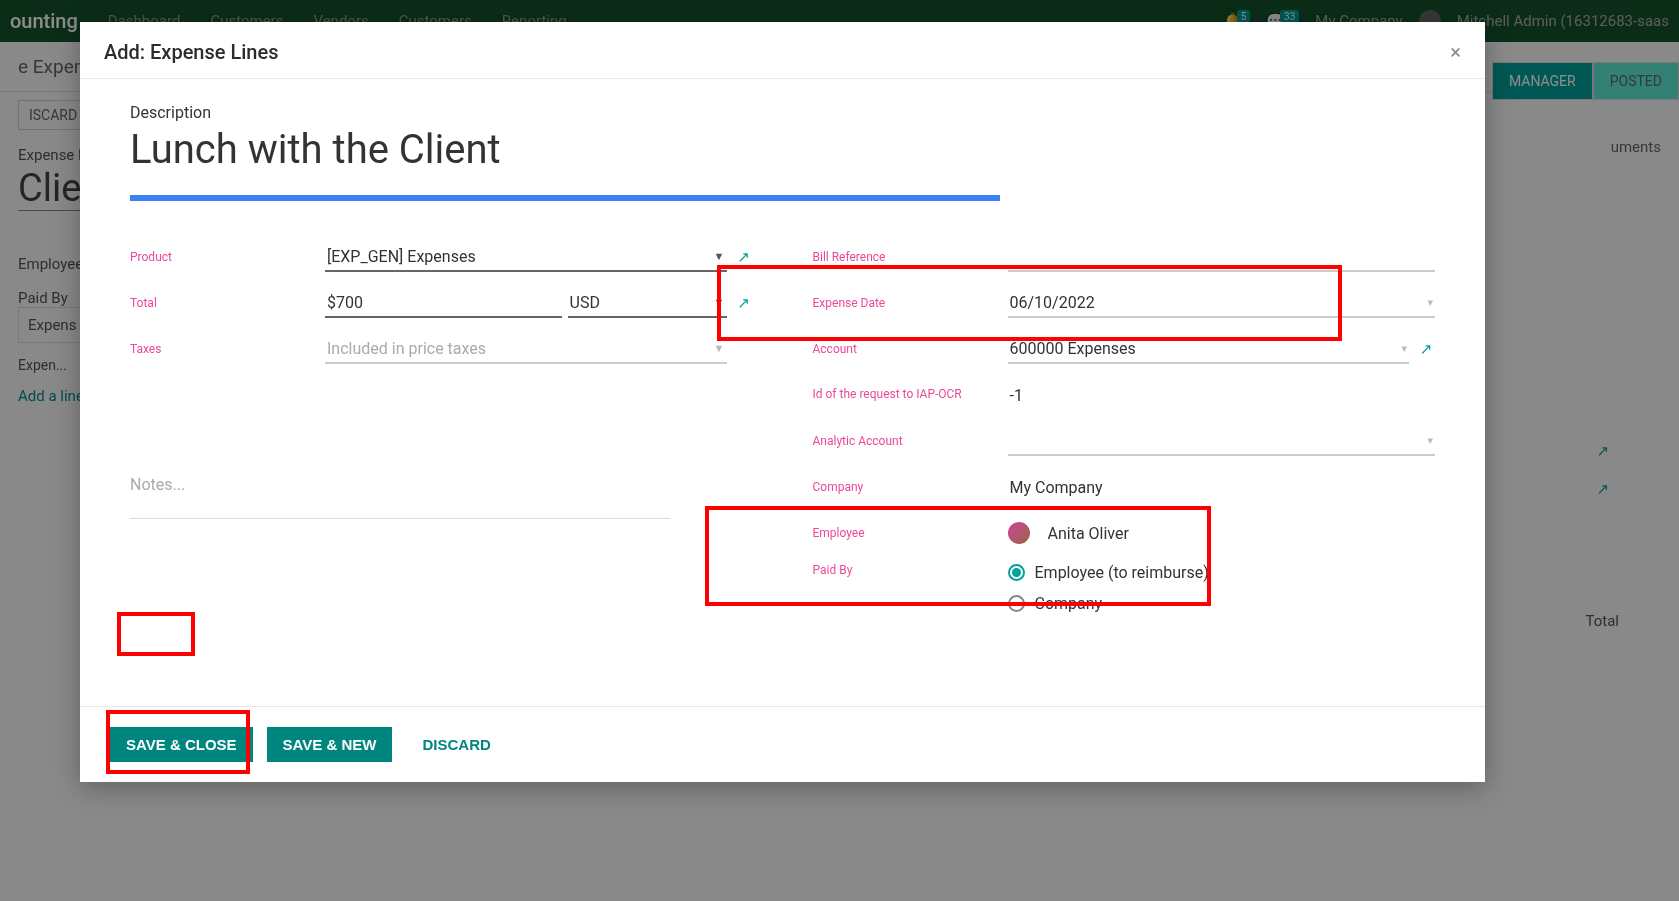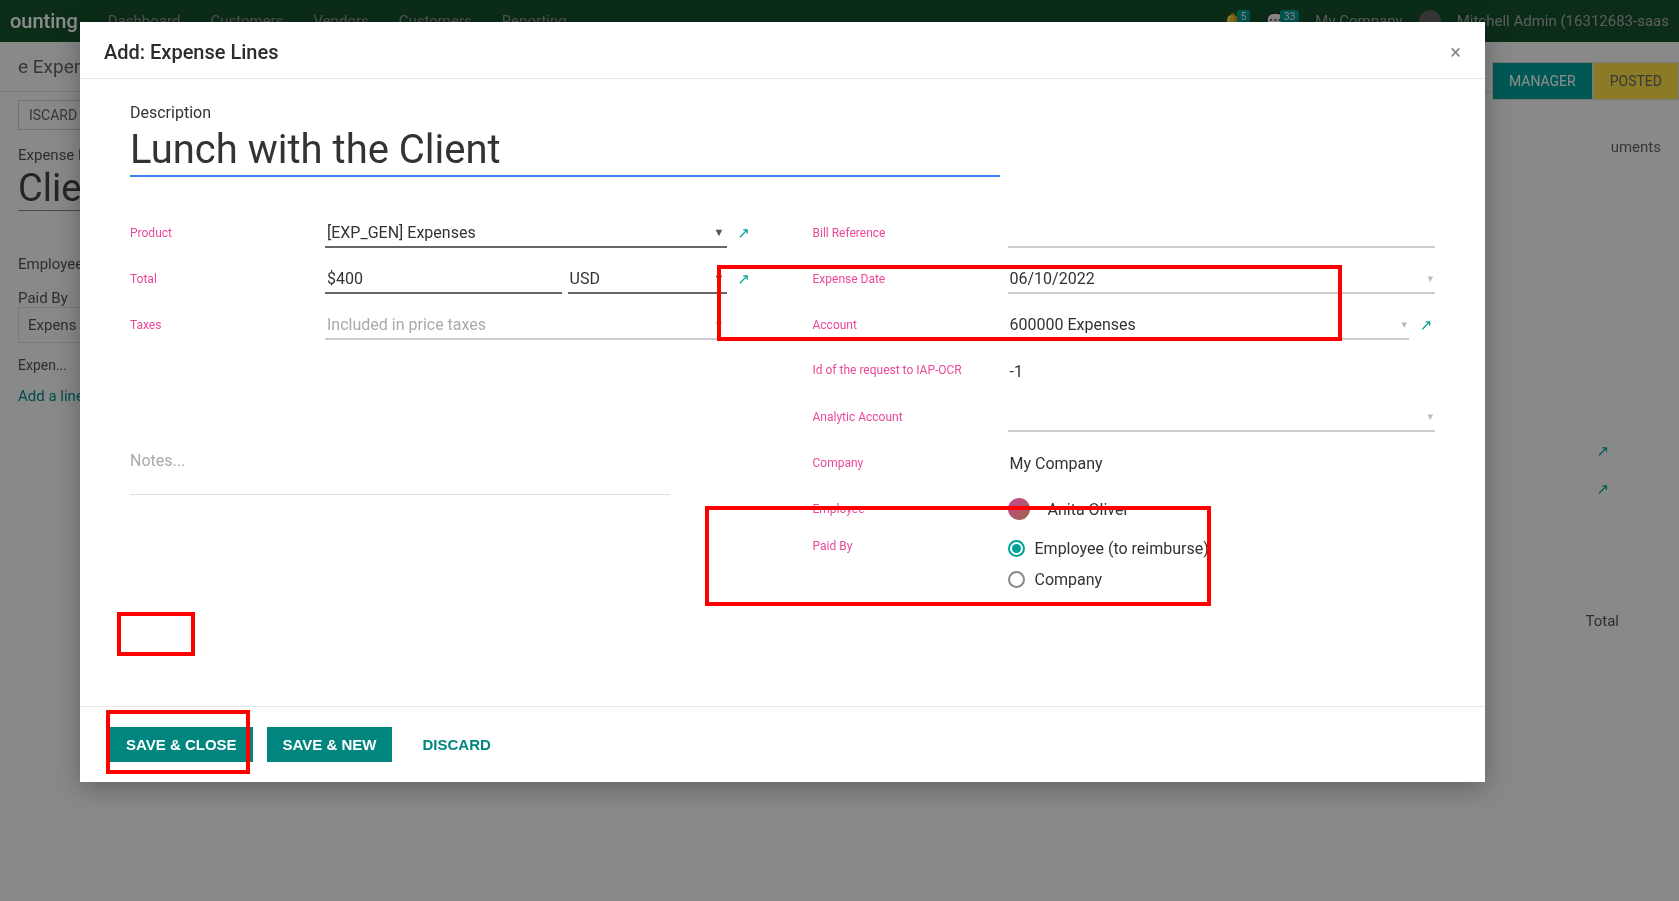--- a/index.html
+++ b/index.html
@@ -35,21 +35,21 @@
 .bg-body {
   position: absolute;
   top: 42px; left: 0; right: 0; bottom: 0;
   background: #f9f9f9;
 }
 .bg-bar1 { height: 50px; border-bottom: 1px solid #ddd; padding-left: 18px; display: flex; align-items: center; }
 .bg-bar1 .t { font-size: 19px; color: #666; }
 .bg-bar2 { height: 46px; display:flex; align-items:center; padding-left:18px; gap:8px;}
 .bg-bar2 .btn-discard { color:#666; font-size:14px; border:1px solid #ccc; padding:6px 10px;}
 .bg-status { position:absolute; top:20px; right:0; display:flex;}
-.bg-status .chip { padding:10px 16px; font-size:14px; color:#666; border:1px solid #ddd; background:#fde047;}
+.bg-status .chip { padding:10px 16px; font-size:14px; color:#666; border:1px solid #ddd; background:#5eead4;}
 .bg-status .chip.active { background:#00a19a; color:#fff;}
 .bg-content { padding: 0 18px; position: relative;}
 .bg-content .rep { font-size:15px; color:#555; margin-top:8px;}
 .bg-content .big { font-size:38px; color:#444; margin-top:2px; border-bottom:1px solid #888; width:70px;}
 .overlay {
   position: absolute;
   top: 0; left: 0; right: 0; bottom: 0;
   background: rgba(0,0,0,0.45);
 }
 
@@ -77,21 +77,21 @@
 .modal-body {
   flex: 1;
   overflow-y: scroll;
   padding: 24px 50px 20px 50px;
 }
 .modal-body::-webkit-scrollbar { width: 16px; }
 .modal-body::-webkit-scrollbar-thumb { background: #c1c1c1; }
 .modal-body::-webkit-scrollbar-track { background: #f1f1f1; }
 
 .desc-label { font-size: 16px; color: #333; margin-bottom: 4px; }
-.desc-value { font-size: 40px; color: #333; border-bottom: 2px solid #3b82f6; padding-bottom: 2px; margin-bottom: 40px; width: 870px;}
+.desc-value { font-size: 40px; color: #333; border-bottom: 6px solid #3b82f6; padding-bottom: 22px; margin-bottom: 40px; width: 870px;}
 
 .form-columns { display: flex; gap: 60px; }
 .col { flex: 1; }
 .field-row { display: flex; align-items: center; margin-bottom: 14px; min-height: 32px;}
 .field-label { width: 195px; font-size: 12px; color: #ec4899; flex-shrink: 0; }
 .field-label.multi { line-height: 1.3; }
 .field-value { flex: 1; display: flex; align-items: center; gap: 8px; }
 .field-value .underlined { border-bottom: 2px solid #666; padding: 4px 2px; flex: 1; font-size: 16px; color: #333; display: flex; align-items: center;}
 .field-value .underlined.light { border-bottom-color: #ccc; }
 .field-value .plain { font-size: 16px; color: #333; padding: 4px 2px; }
@@ -201,21 +201,21 @@
               <span>[EXP_GEN] Expenses</span>
               <span class="dropdown-caret">▼</span>
             </div>
             <span class="ext-icon">↗</span>
           </div>
         </div>
         <div class="field-row">
           <div class="field-label">Total</div>
           <div class="field-value">
             <div class="currency-split">
-              <div class="amount">$400</div>
+              <div class="amount">$700</div>
               <div class="cur">
                 <span>USD</span>
                 <span class="dropdown-caret" style="margin-left:auto;">▼</span>
               </div>
             </div>
             <span class="ext-icon">↗</span>
           </div>
         </div>
         <div class="field-row">
           <div class="field-label">Taxes</div>

